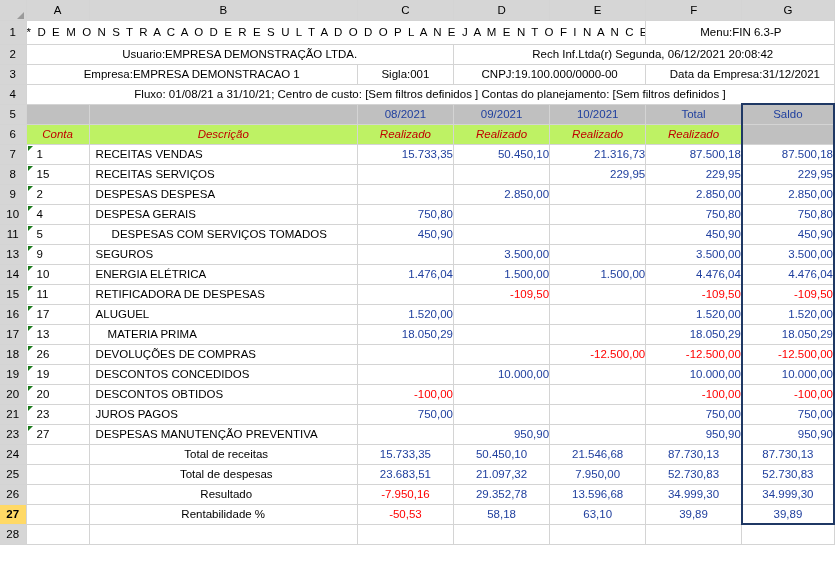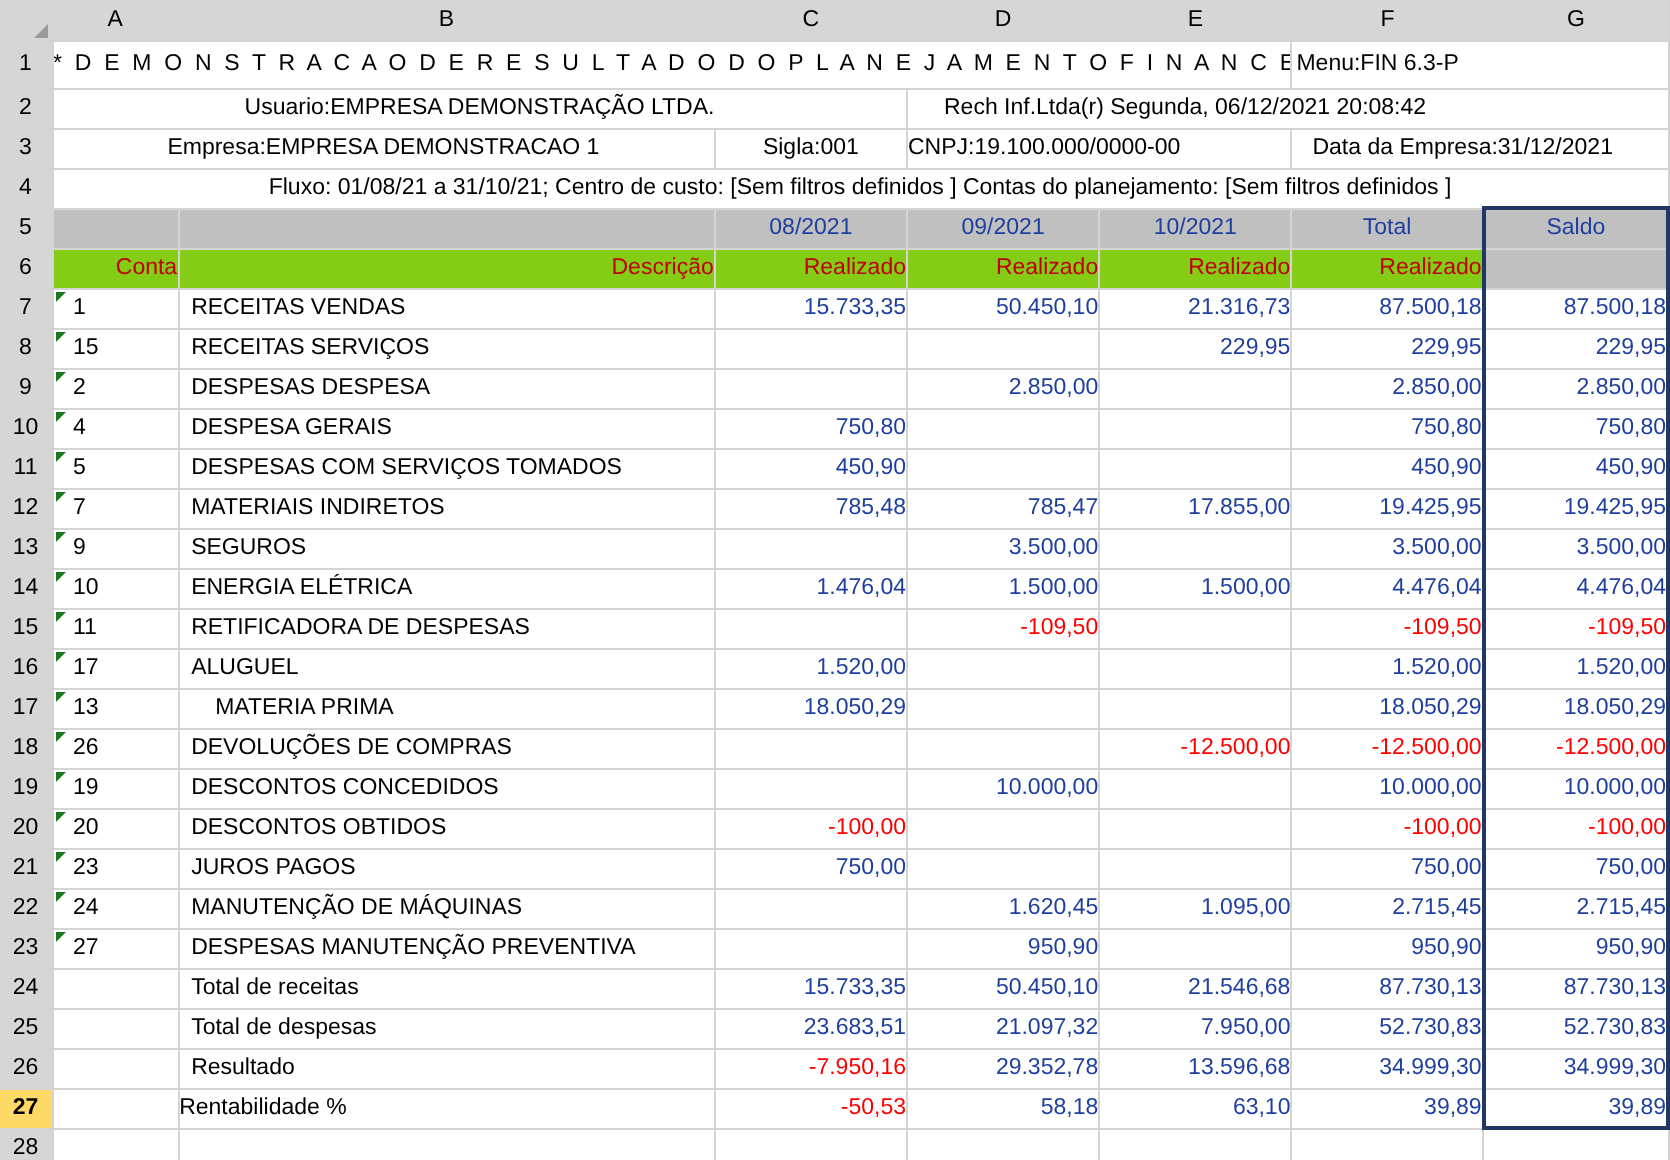--- a/index.html
+++ b/index.html
@@ -81,42 +81,43 @@
   .num {
     text-align: right;
   }
   .txt {
     text-align: left;
   }
   .ctr {
     text-align: center;
     margin-top: 26px;
   }
-  .b { font-weight: bold; }
+  .b { font-weight: bold; text-align: center; }
   .blue { color: #1f3f9e; }
   .red { color: #ff0000; }
   .spanwide {
     text-align: center;
     font-weight: bold;
     font-size: 12px;
   }
   .hdrband {
     background: #c0c0c0;
     text-align: center;
     font-weight: bold;
     color: #1f3f9e;
     font-size: 11.5px;
   }
   .hdrband2 {
-    background: #84cc16;
-    text-align: right;
+    background: #bef264;
+    text-align: center;
     font-weight: bold;
     color: #c00000;
     font-size: 11.5px;
     padding-left: 3px;
+    font-style: italic;
   }
   .hdrband2c {
     background: #c0c0c0;
     text-align: center;
     font-weight: bold;
     color: #c00000;
     font-size: 11.5px;
   }
   .saldo-sel {
     border-left: 2px solid #1f3864 !important;
@@ -255,36 +256,26 @@
     <td class="cell txt" style="padding-left:6px">DESPESA GERAIS</td>
     <td class="cell num blue">750,80</td>
     <td class="cell num blue"></td>
     <td class="cell num blue"></td>
     <td class="cell num blue">750,80</td>
     <td class="cell num blue saldo-sel">750,80</td>
   </tr>
   <tr>
     <td class="rowhdr">11</td>
     <td class="cell txt tiny-tri" style="padding-left:10px">5</td>
-    <td class="cell txt" style="padding-left:6px">DESPESAS COM SERVIÇOS TOMADOS</td>
+    <td class="cell txt" style="padding-left:22px">DESPESAS COM SERVIÇOS TOMADOS</td>
     <td class="cell num blue">450,90</td>
     <td class="cell num blue"></td>
     <td class="cell num blue"></td>
     <td class="cell num blue">450,90</td>
     <td class="cell num blue saldo-sel">450,90</td>
-  </tr>
-  <tr>
-    <td class="rowhdr">12</td>
-    <td class="cell txt tiny-tri" style="padding-left:10px">7</td>
-    <td class="cell txt" style="padding-left:6px">MATERIAIS INDIRETOS</td>
-    <td class="cell num blue">785,48</td>
-    <td class="cell num blue">785,47</td>
-    <td class="cell num blue">17.855,00</td>
-    <td class="cell num blue">19.425,95</td>
-    <td class="cell num blue saldo-sel">19.425,95</td>
   </tr>
   <tr>
     <td class="rowhdr">13</td>
     <td class="cell txt tiny-tri" style="padding-left:10px">9</td>
     <td class="cell txt" style="padding-left:6px">SEGUROS</td>
     <td class="cell num blue"></td>
     <td class="cell num blue">3.500,00</td>
     <td class="cell num blue"></td>
     <td class="cell num blue">3.500,00</td>
     <td class="cell num blue saldo-sel">3.500,00</td>
@@ -363,30 +354,20 @@
     <td class="rowhdr">21</td>
     <td class="cell txt tiny-tri" style="padding-left:10px">23</td>
     <td class="cell txt" style="padding-left:6px">JUROS PAGOS</td>
     <td class="cell num blue">750,00</td>
     <td class="cell num blue"></td>
     <td class="cell num blue"></td>
     <td class="cell num blue">750,00</td>
     <td class="cell num blue saldo-sel">750,00</td>
   </tr>
   <tr>
-    <td class="rowhdr">22</td>
-    <td class="cell txt tiny-tri" style="padding-left:10px">24</td>
-    <td class="cell txt" style="padding-left:6px">MANUTENÇÃO DE MÁQUINAS</td>
-    <td class="cell num blue"></td>
-    <td class="cell num blue">1.620,45</td>
-    <td class="cell num blue">1.095,00</td>
-    <td class="cell num blue">2.715,45</td>
-    <td class="cell num blue saldo-sel">2.715,45</td>
-  </tr>
-  <tr>
     <td class="rowhdr">23</td>
     <td class="cell txt tiny-tri" style="padding-left:10px">27</td>
     <td class="cell txt" style="padding-left:6px">DESPESAS MANUTENÇÃO PREVENTIVA</td>
     <td class="cell num blue"></td>
     <td class="cell num blue">950,90</td>
     <td class="cell num blue"></td>
     <td class="cell num blue">950,90</td>
     <td class="cell num blue saldo-sel">950,90</td>
   </tr>
 

